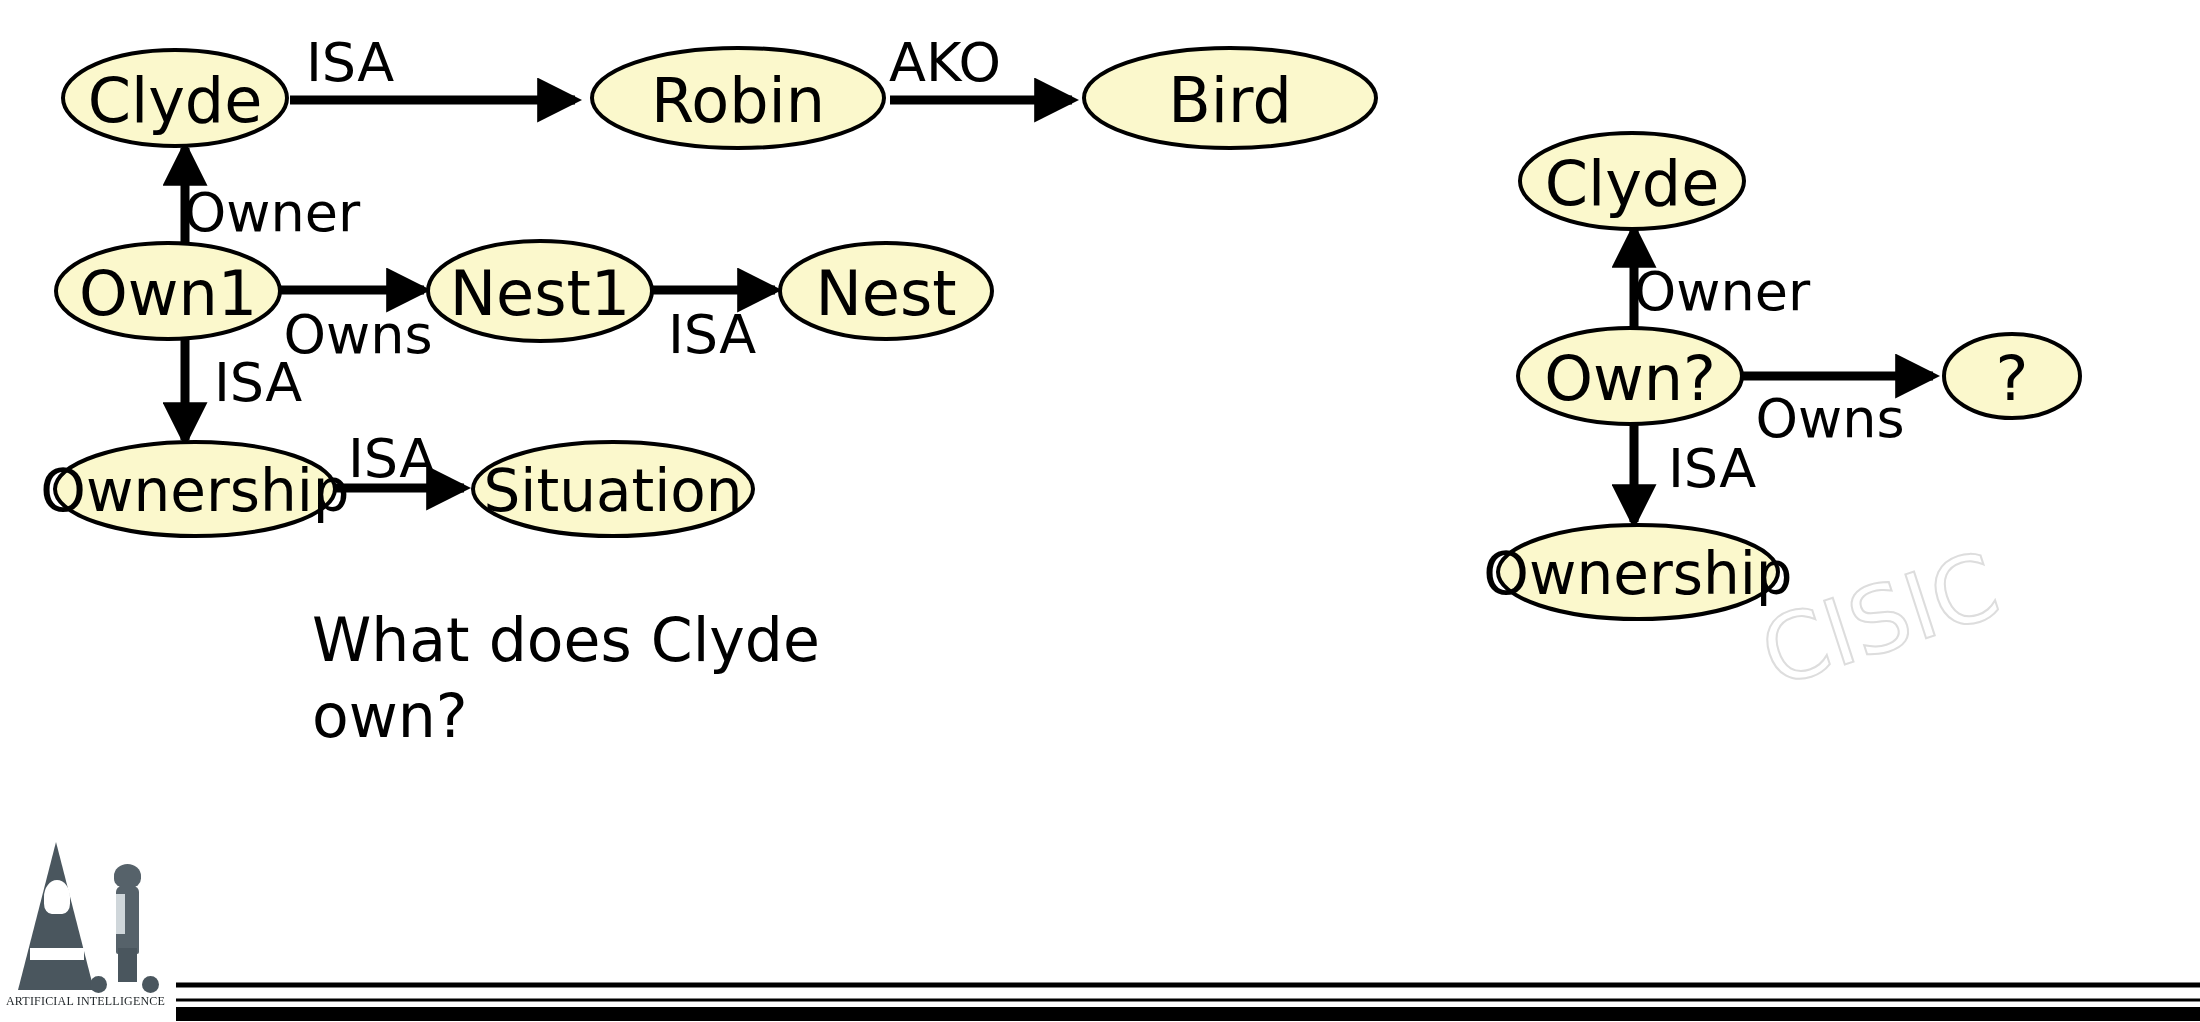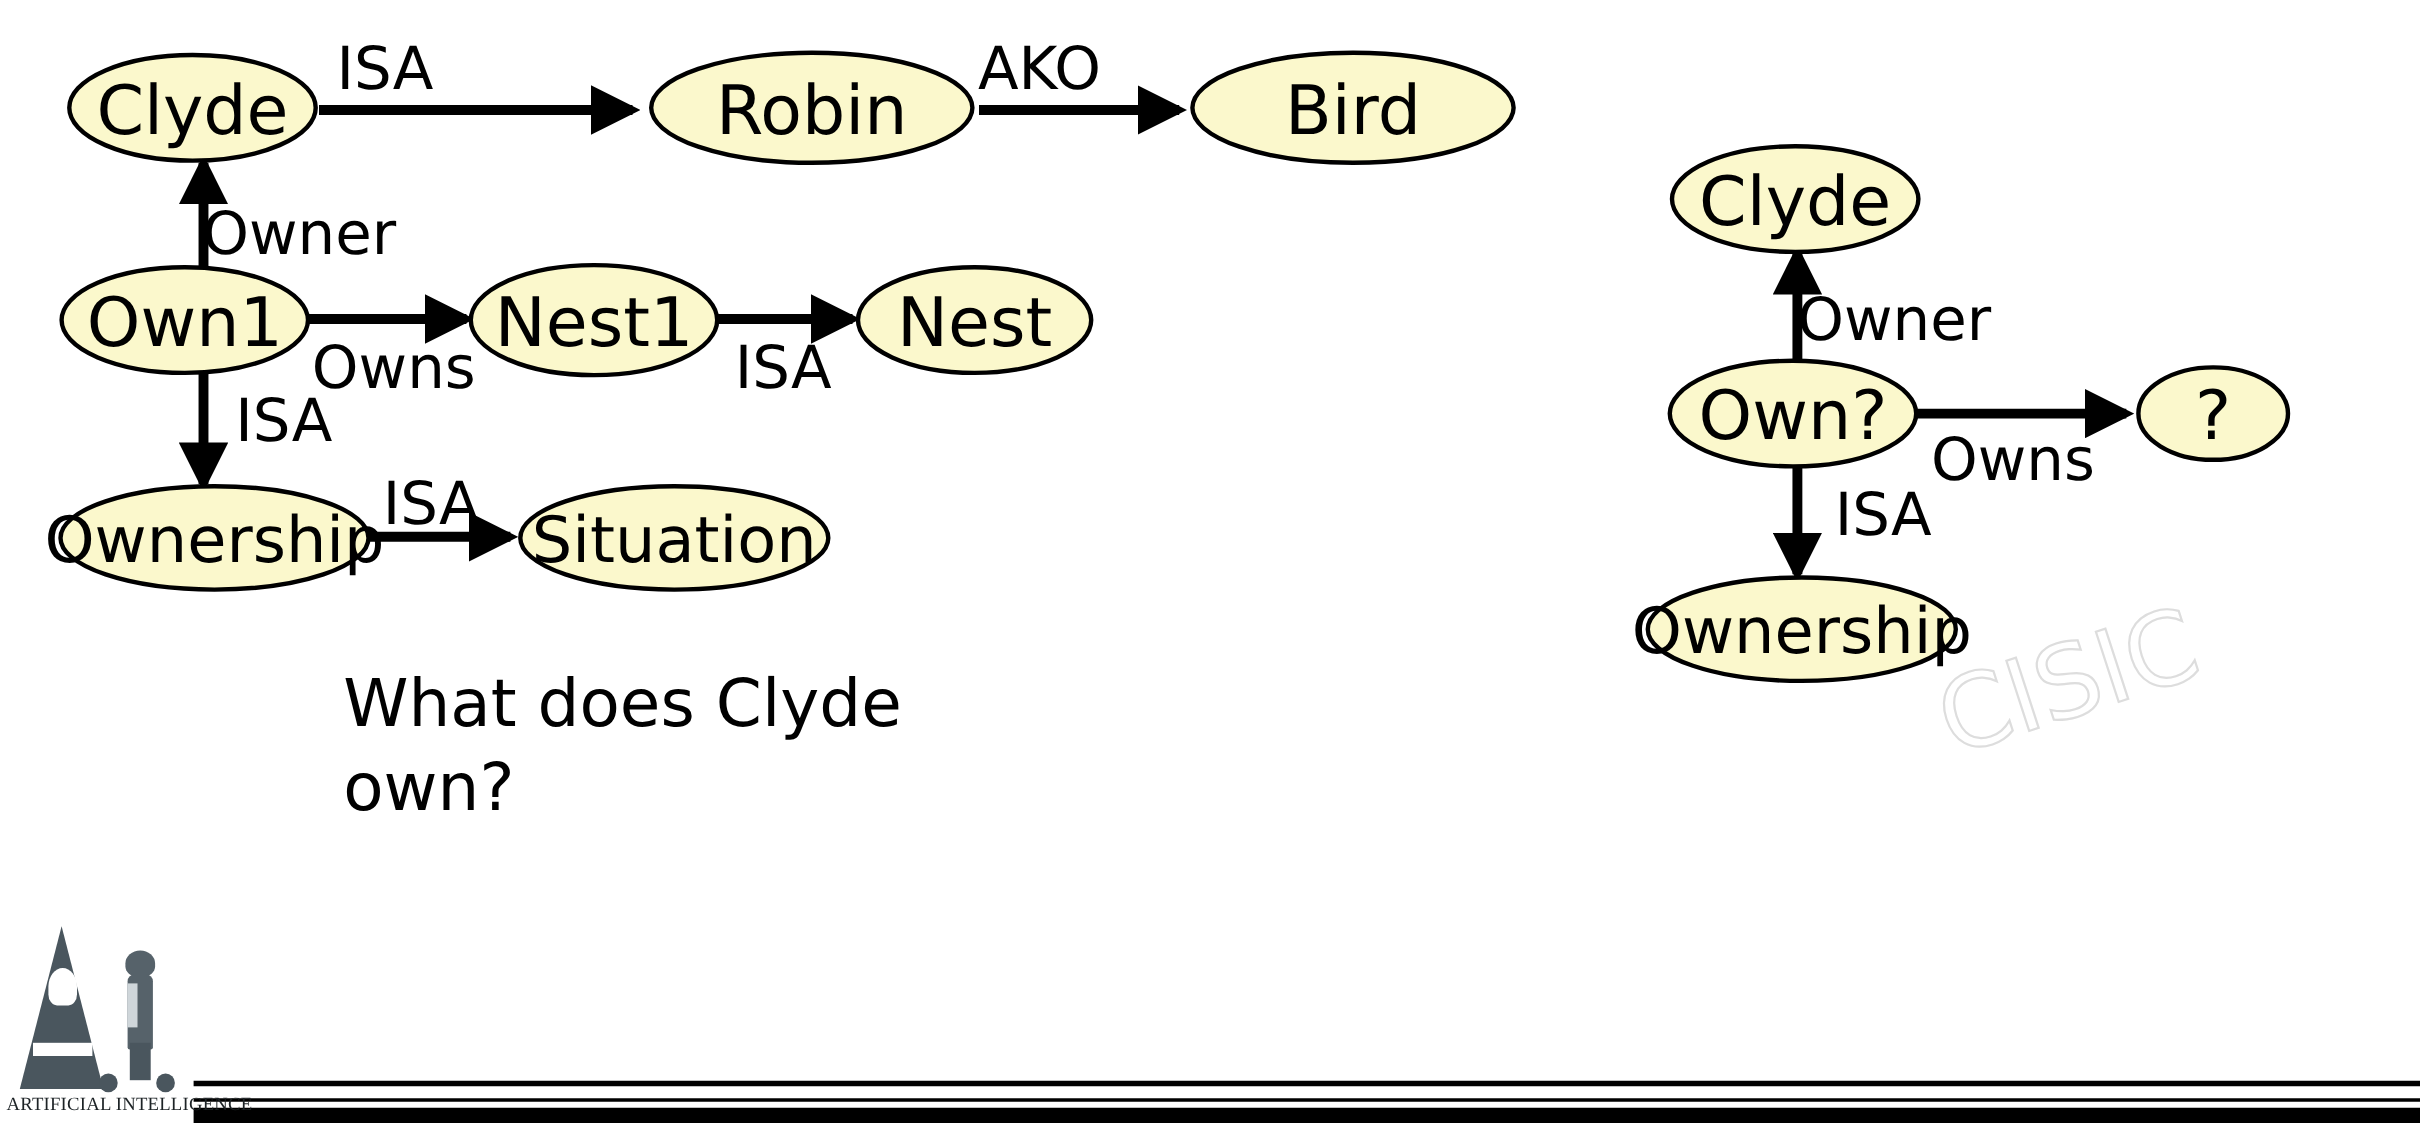--- a/index.html
+++ b/index.html
@@ -163,21 +163,21 @@
     width: 9px;
     height: 40px;
     background: #cfd6da;
   }
   #logo-caption {
     position: absolute;
     left: 0;
     top: 158px;
     width: 178px;
     font-family: "Liberation Serif", serif;
-    font-size: 17px;
+    font-size: 12px;
     letter-spacing: 0.2px;
     color: #1d2326;
     white-space: nowrap;
   }
 </style>
 </head>
 <body>
 
 <div id="slide">
 

